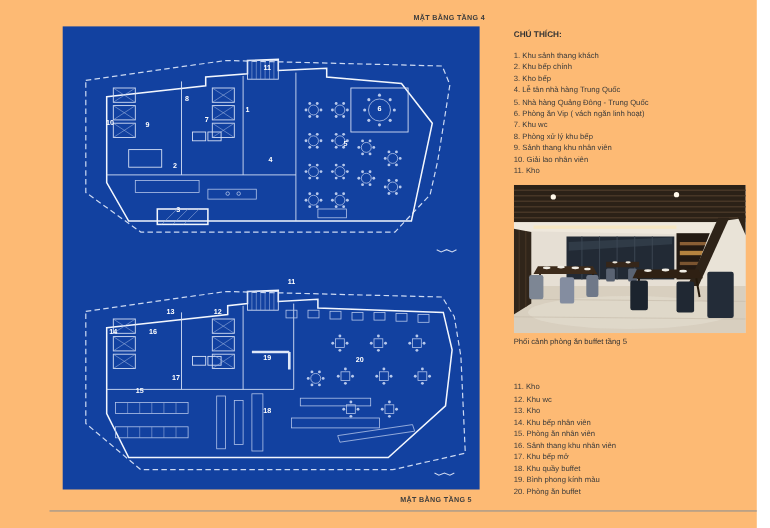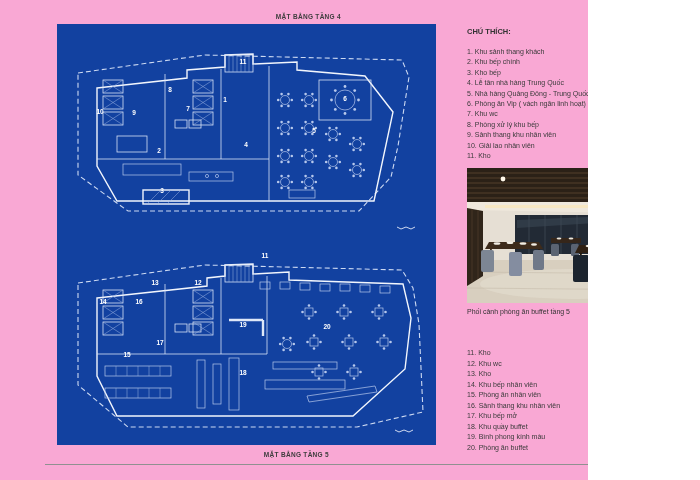--- a/index.html
+++ b/index.html
@@ -1,16 +1,16 @@
 <!DOCTYPE html>
 <html><head>
 <meta charset="utf-8">
 <style>
   html,body{margin:0;padding:0;background:#ffffff;}
-  #page{position:relative;width:588px;height:480px;background:#f9a8d4;overflow:hidden;
+  #page{position:relative;width:688px;height:480px;background:#fdba74;overflow:hidden;
         font-family:"Liberation Sans", sans-serif;color:#3a3a3a;}
 
   
   #blueprint{position:absolute;left:57px;top:24px;width:379px;height:421px;background:#1241a0;}
   #blueprint svg{display:block;}
   .dash{fill:none;stroke:#ccd9f2;stroke-width:1.1;stroke-dasharray:5 3;}
   .wall{fill:none;stroke:#f2f6fd;stroke-width:1.4;stroke-linejoin:miter;}
   .wall2{fill:none;stroke:#d8e2f6;stroke-width:0.8;}
   .fur{fill:none;stroke:#b8c9ec;stroke-width:0.7;}
   .furf{fill:#b8c9ec;stroke:none;}

